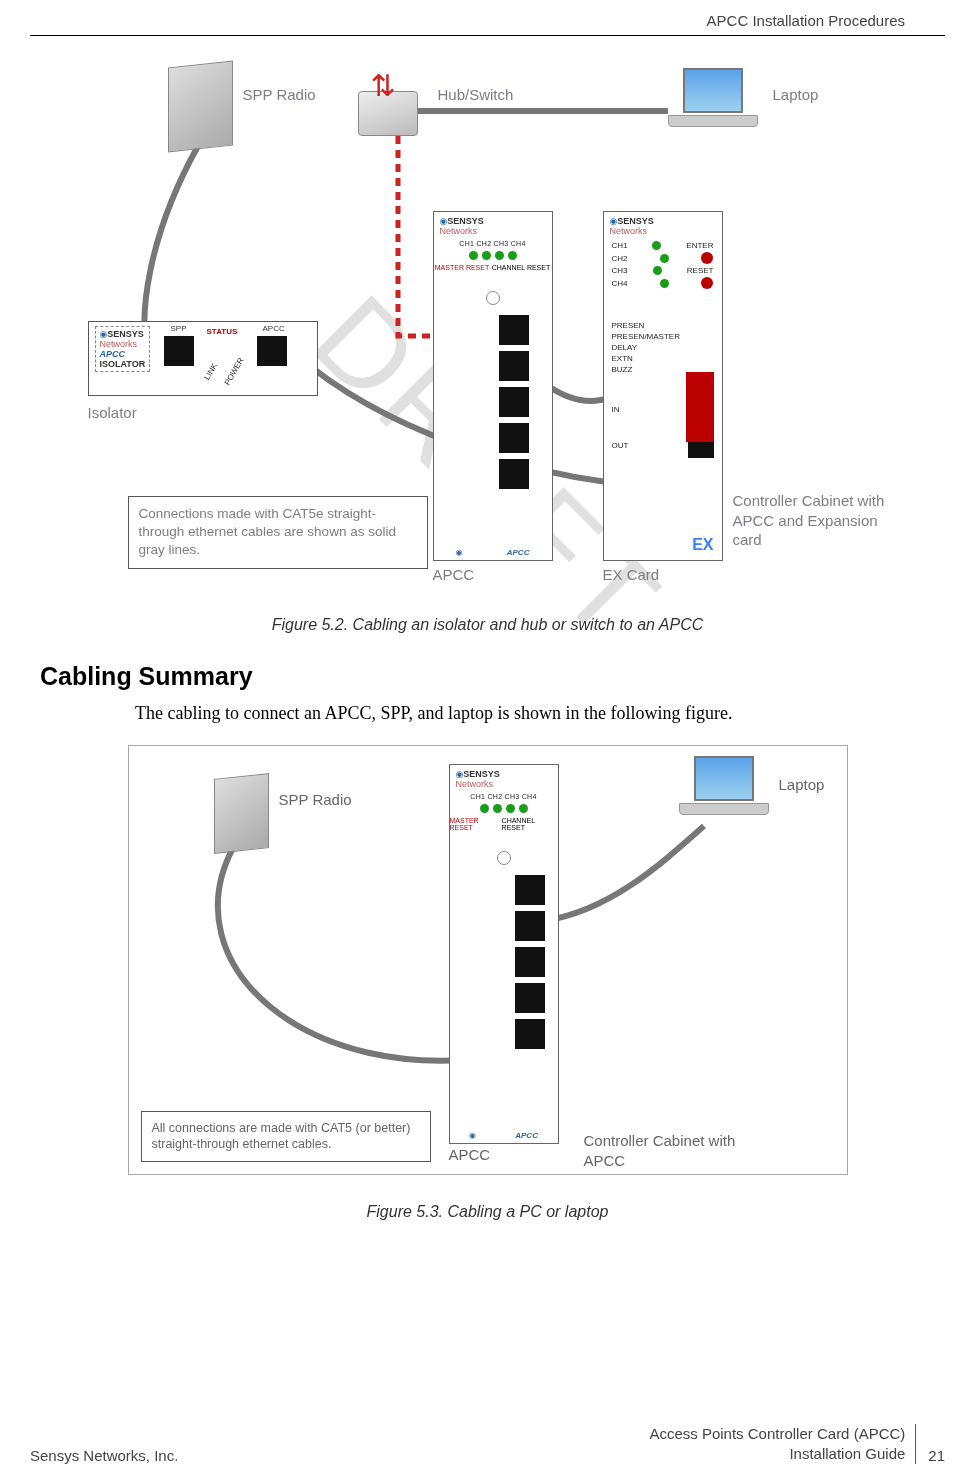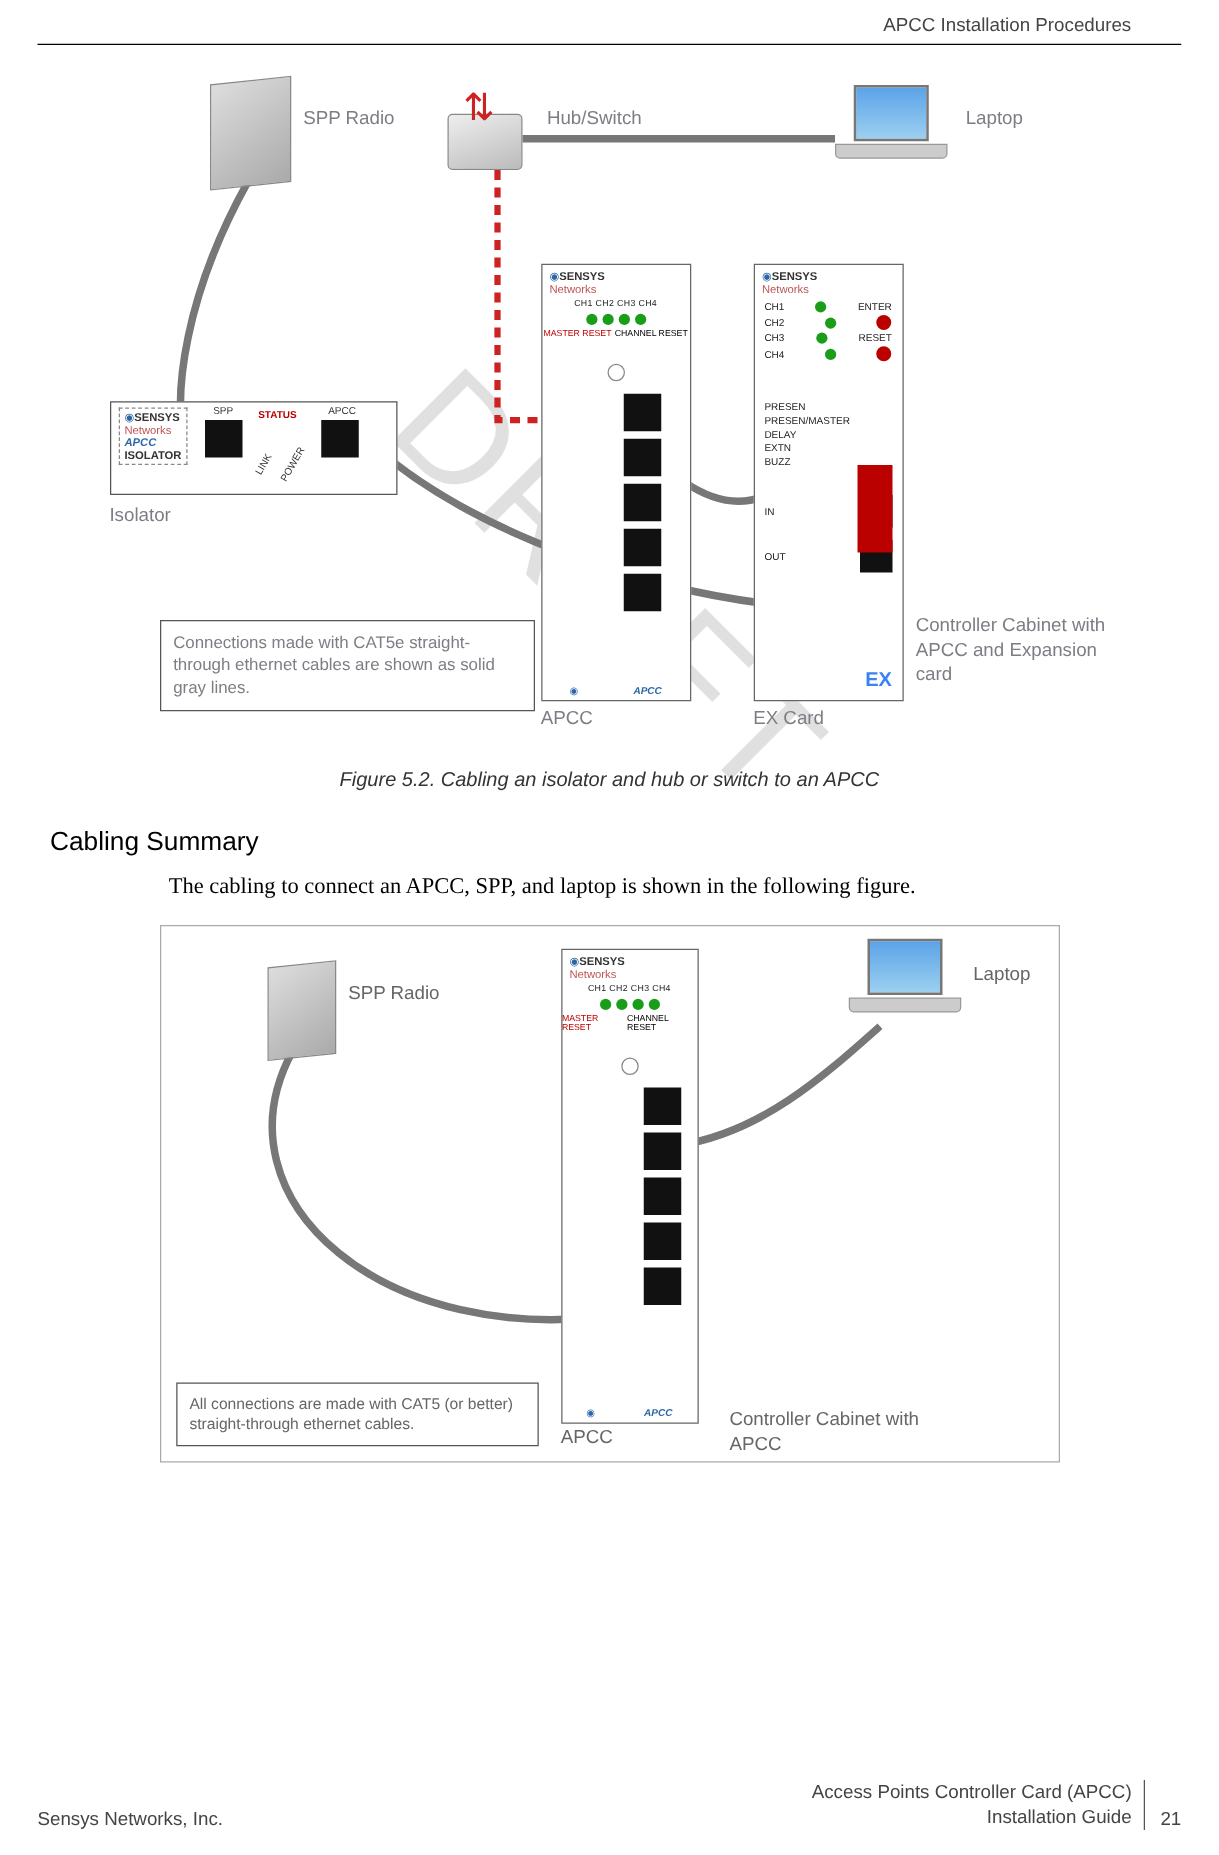--- a/index.html
+++ b/index.html
@@ -160,22 +160,22 @@
 
   .caption{
     text-align:center;
     font-style:italic;
     font-size:16px;
     color:#333;
     margin-top:10px;
   }
   h2.section{
     font-family:"Century Gothic",Arial,sans-serif;
-    font-weight:normal;
-    font-size:21px;
+    font-weight:bold;
+    font-size:25px;
     margin:28px 0 10px 0;
     color:#000;
   }
   .body-para{
     font-family:Georgia,"Times New Roman",serif;
     font-size:18px;
     color:#000;
     margin-left:95px;
     line-height:1.35;
   }
@@ -383,20 +383,21 @@
         <span>◉</span>
           <span style="font-style:italic;font-weight:bold">APCC</span>
       </div>
     </div>
     <span class="label" style="left:320px;top:400px;color:#666;font-family:Arial">APCC</span>
     <span class="label" style="left:455px;top:385px;color:#666;font-family:Arial;line-height:1.3;width:170px">Controller Cabinet with APCC</span>
 
     <div class="note-box note2">All connections are made with CAT5 (or better) straight-through ethernet cables.</div>
   </div>
 
+  <div class="caption" style="margin-top:28px">Figure 5.3. Cabling a PC or laptop</div>
 
 </div>
 
 <div class="footer">
   <span>Sensys Networks, Inc.</span>
   <div class="right">
     <div class="titles">
       <div>Access Points Controller Card (APCC)</div>
       <div>Installation Guide</div>
     </div>

